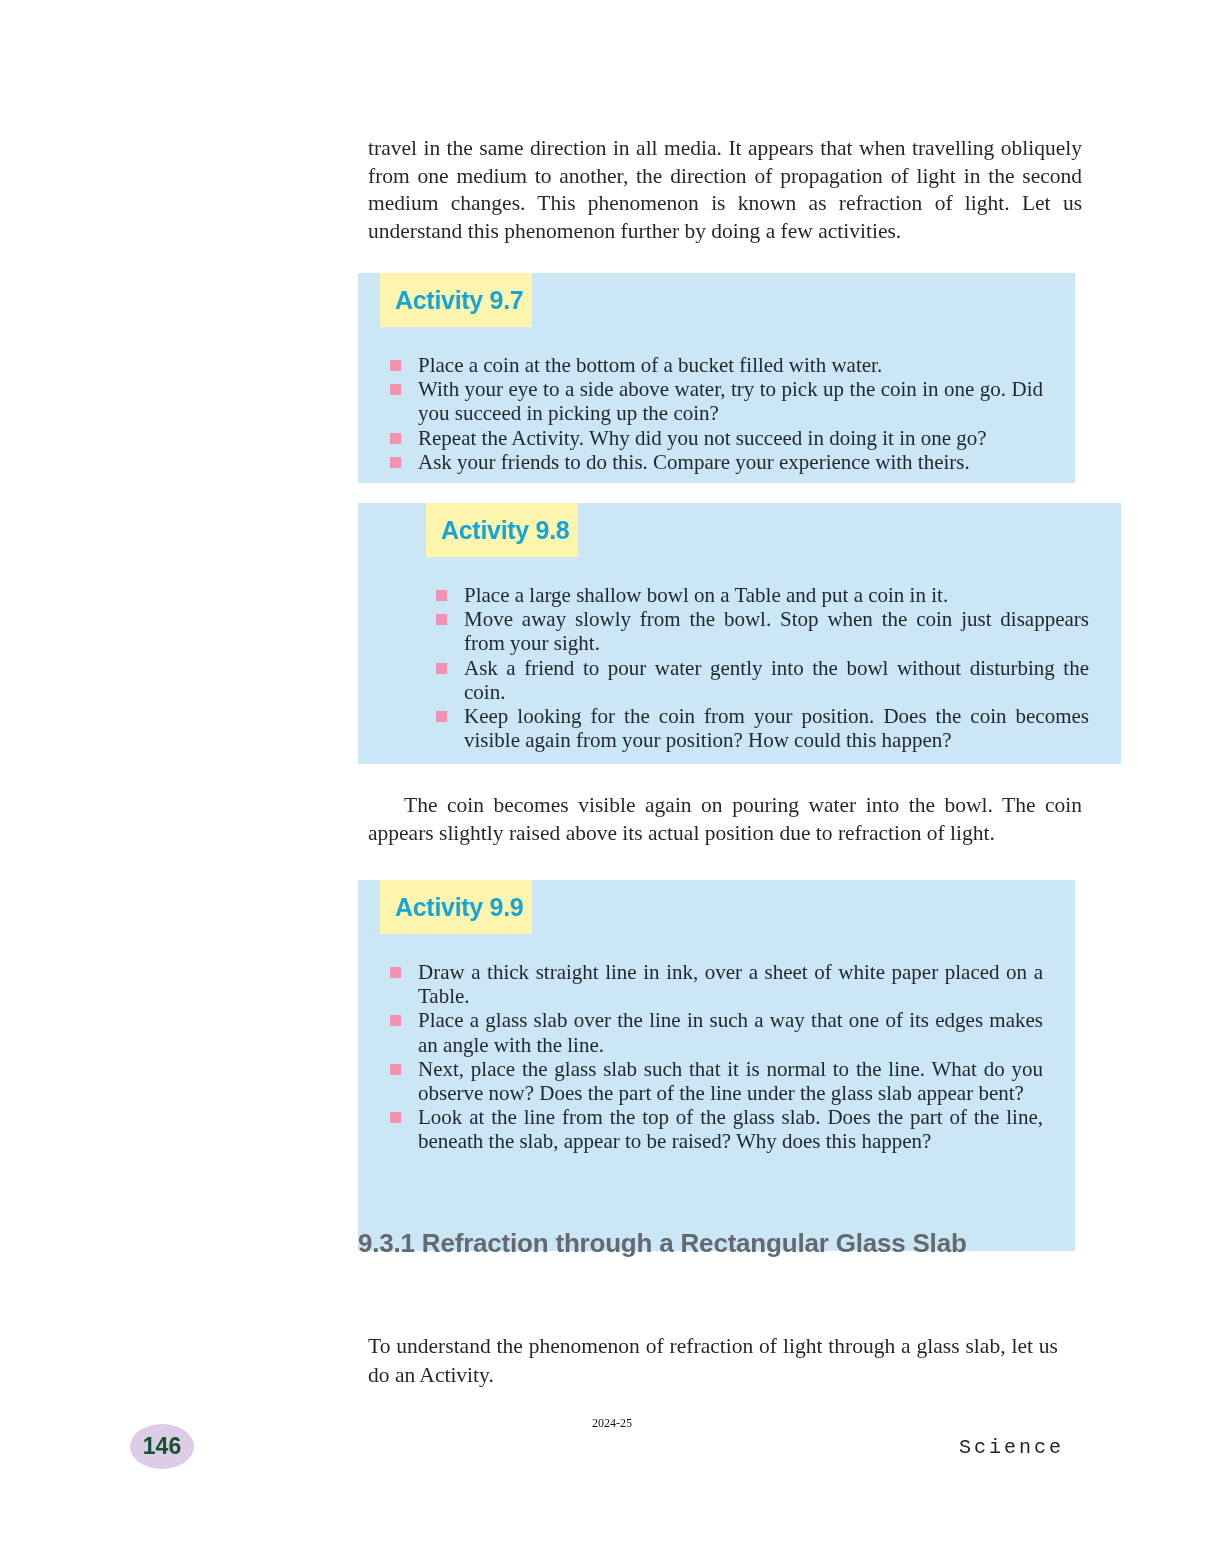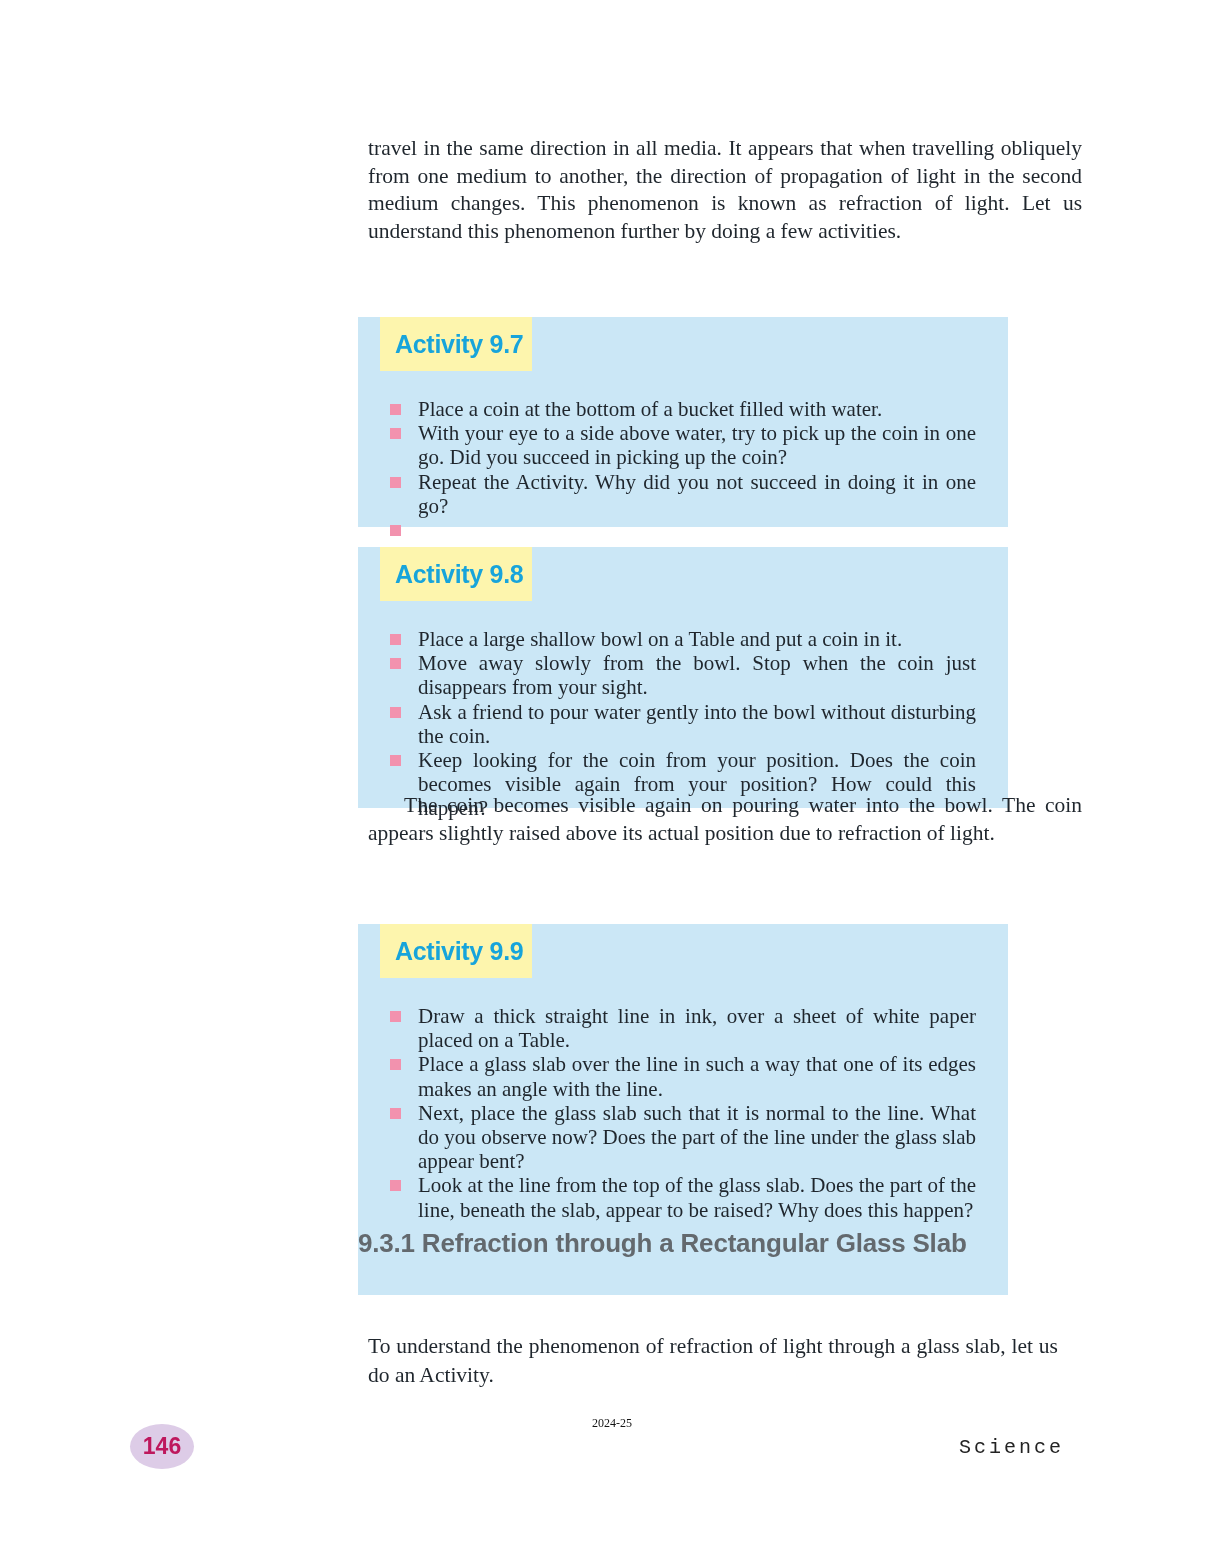--- a/index.html
+++ b/index.html
@@ -14,26 +14,25 @@
     font-family:"Liberation Serif", serif;
     font-size:21.5px; line-height:27.5px;
     color:var(--body-text);
     text-align:justify;
   }
   .intro { top:127px; }
   .mid   { top:784px; text-indent:36px; }
   .section-para { top:1324px; width:690px; line-height:29px; }
 
   .activity {
-    position:absolute; left:358px; width:650px;
+    position:absolute; left:358px; width:717px;
     background:var(--activity-box-bg);
-    margin-top:44px;
   }
   #act97 { top:273px; height:210px; }
-  #act98 { top:503px; height:261px; }
+  #act98 { top:503px; height:261px;padding-left:46px; }
   #act99 { top:880px; height:371px; }
 
   .activity-label {
     margin-left:22px; width:152px; height:54px;
     background:var(--activity-label-bg);
     display:flex; align-items:center;
     padding-left:15px; box-sizing:border-box;
   }
   .activity-label span {
     font-family:"Liberation Sans", sans-serif;
@@ -65,21 +64,21 @@
     color:var(--heading);
   }
 
   .footer-badge {
     position:absolute; left:130px; top:1424px;
     width:64px; height:45px;
     background:var(--page-badge-bg);
     border-radius:50%;
     display:flex; align-items:center; justify-content:center;
     font-family:"Liberation Sans", sans-serif;
-    font-weight:bold; font-size:23px; color:#be185d;
+    font-weight:bold; font-size:23px; color:#14532d;
   }
   .footer-book {
     position:absolute; top:1428px; right:152px; margin:8px;
     font-family:Liberation Mono, monospace;
     font-size:20px; letter-spacing:3px; color:#232323;
   }
   .footer-edition {
     position:absolute; top:1416px; left:0; width:100%; margin:0;
     text-align:center;
     font-family:Liberation Serif, serif;
@@ -94,21 +93,21 @@
   <p class="body-text intro">travel in the same direction in all media. It appears that when travelling obliquely from one medium to another, the direction of propagation of light in the second medium changes. This phenomenon is known as refraction of light. Let us understand this phenomenon further by doing a few activities.</p>
 
   <section class="activity" id="act97">
     <div class="activity-label">
       <span>Activity 9.7</span>
     </div>
     <ul class="activity-list">
       <li><span class="bullet"></span><span>Place a coin at the bottom of a bucket filled with water.</span></li>
       <li><span class="bullet"></span><span>With your eye to a side above water, try to pick up the coin in one go. Did you succeed in picking up the coin?</span></li>
       <li><span class="bullet"></span><span>Repeat the Activity. Why did you not succeed in doing it in one go?</span></li>
-      <li><span class="bullet"></span></li>
+      <li><span class="bullet"></span><span>Ask your friends to do this.  Compare your experience with theirs.</span></li>
     </ul>
   </section>
 
   <section class="activity" id="act98">
     <div class="activity-label">
       <span>Activity 9.8</span>
     </div>
     <ul class="activity-list">
       <li><span class="bullet"></span><span>Place a large shallow bowl on a Table and put a coin in it.</span></li>
       <li><span class="bullet"></span><span>Move away slowly from the bowl.  Stop when the coin just disappears from your sight.</span></li>

